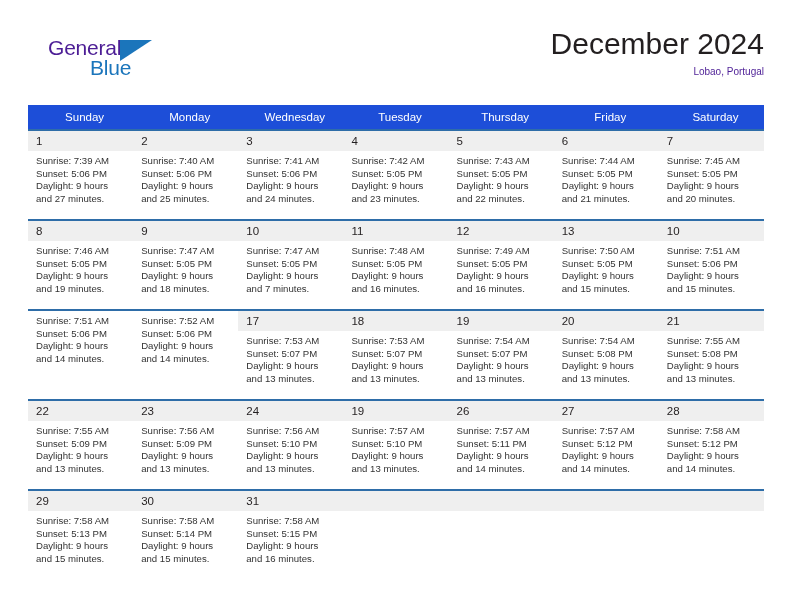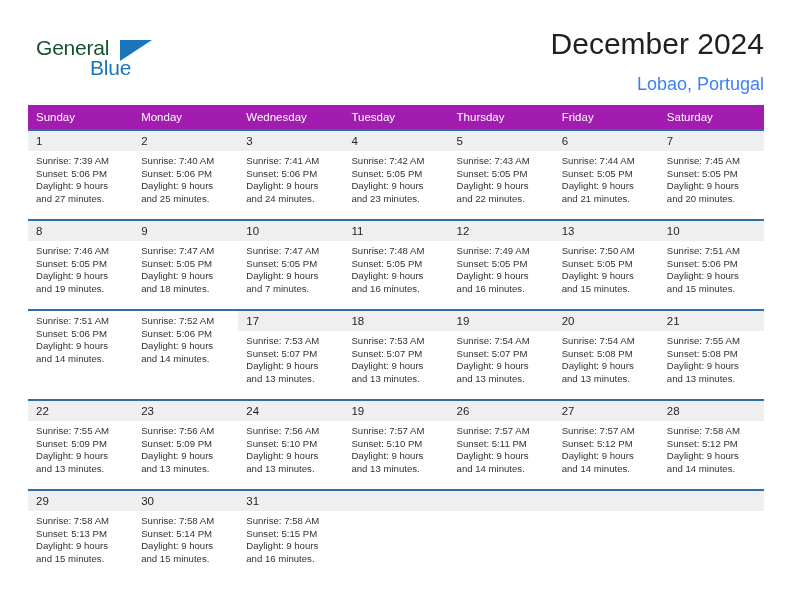--- a/index.html
+++ b/index.html
@@ -33,25 +33,25 @@
 
   .logo {
     position: absolute;
     left: 4px;
     top: 8px;
     width: 130px;
     height: 56px;
   }
   .logo-general {
     position: absolute;
-    left: 4px;
+    left: 16px;
     top: 0;
     font-size: 21px;
     letter-spacing: -0.2px;
-    color: #14532d;
+    color: #4c1d95;
     font-family: "Liberation Sans", sans-serif;
   }
   .logo-blue {
     position: absolute;
     left: 58px;
     top: 20px;
     font-size: 21px;
     letter-spacing: -0.2px;
     color: #1b75bb;
     font-family: "Liberation Sans", sans-serif;
@@ -73,36 +73,37 @@
     text-align: right;
   }
   .month-title {
     font-size: 30px;
     font-weight: normal;
     color: #231f20;
     line-height: 1.05;
     letter-spacing: 0px;
   }
   .location {
-    font-size: 18px;
-    color: #3b82f6;
-    margin-top: 14px;
+    font-size: 10px;
+    color: #4c1d95;
+    margin-top: 6px;
   }
 
   
   .calendar {
     position: absolute;
     left: 28px;
     top: 105px;
     width: 736px;
   }
 
   .cal-head {
     display: flex;
-    background: #a21caf;
+    background: #1d4ed8;
+    text-align: center;
   }
   .cal-head .hcell {
     flex: 1 1 0;
     padding: 5px 0 5px 8px;
     font-size: 11.5px;
     color: #ffffff;
     line-height: 14px;
   }
 
   .week {

